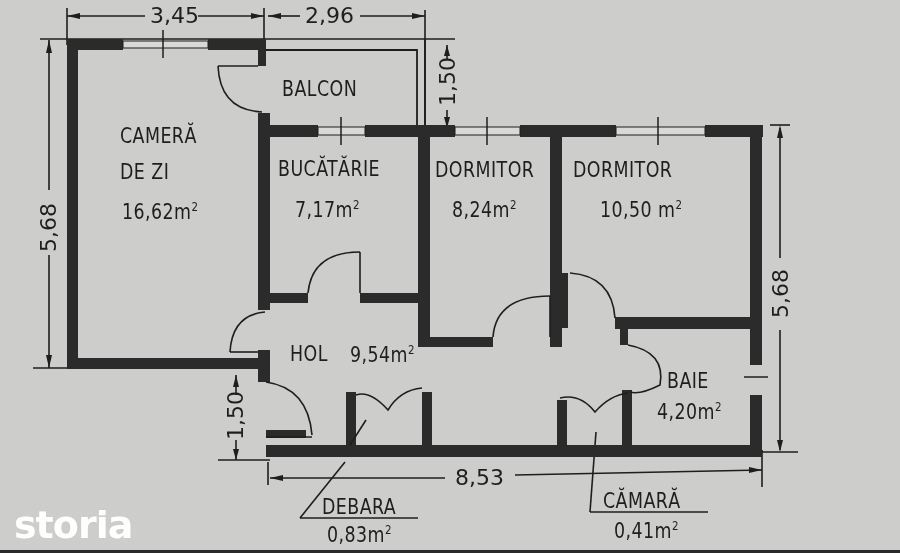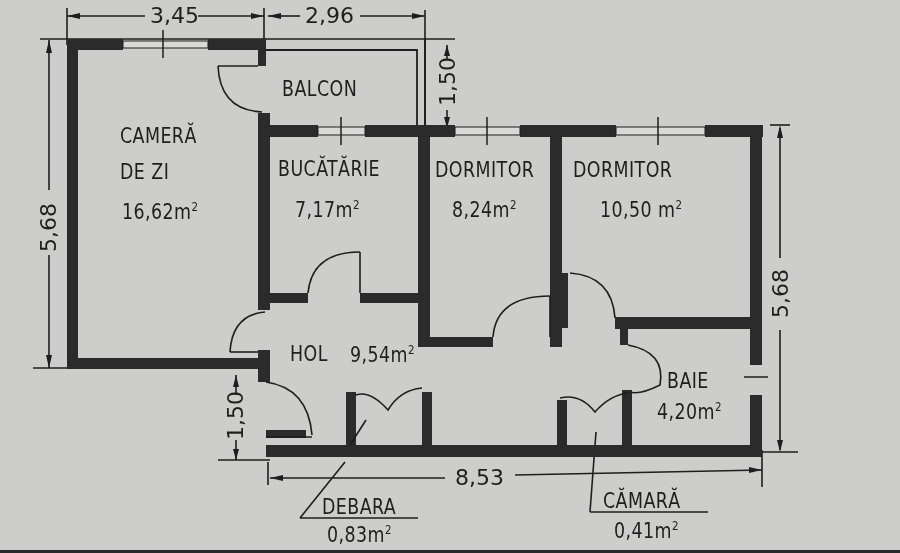--- a/index.html
+++ b/index.html
@@ -178,15 +178,16 @@
 
 <div class="lbl" style="left:667px;top:370px;">BAIE</div>
 <div class="lbl" style="left:657px;top:400px;"><span>4,20m</span><sup>2</sup></div>
 
 <div class="lbl" style="left:322px;top:496px;">DEBARA</div>
 <div class="lbl" style="left:327px;top:523px;"><span>0,83m</span><sup>2</sup></div>
 
 <div class="lbl" style="left:603px;top:490px;">CĂMARĂ</div>
 <div class="lbl" style="left:614px;top:519px;"><span>0,41m</span><sup>2</sup></div>
 
+<div class="logo">storia</div>
 <div class="bottombar"></div>
 
 </div>
 
 </body></html>

